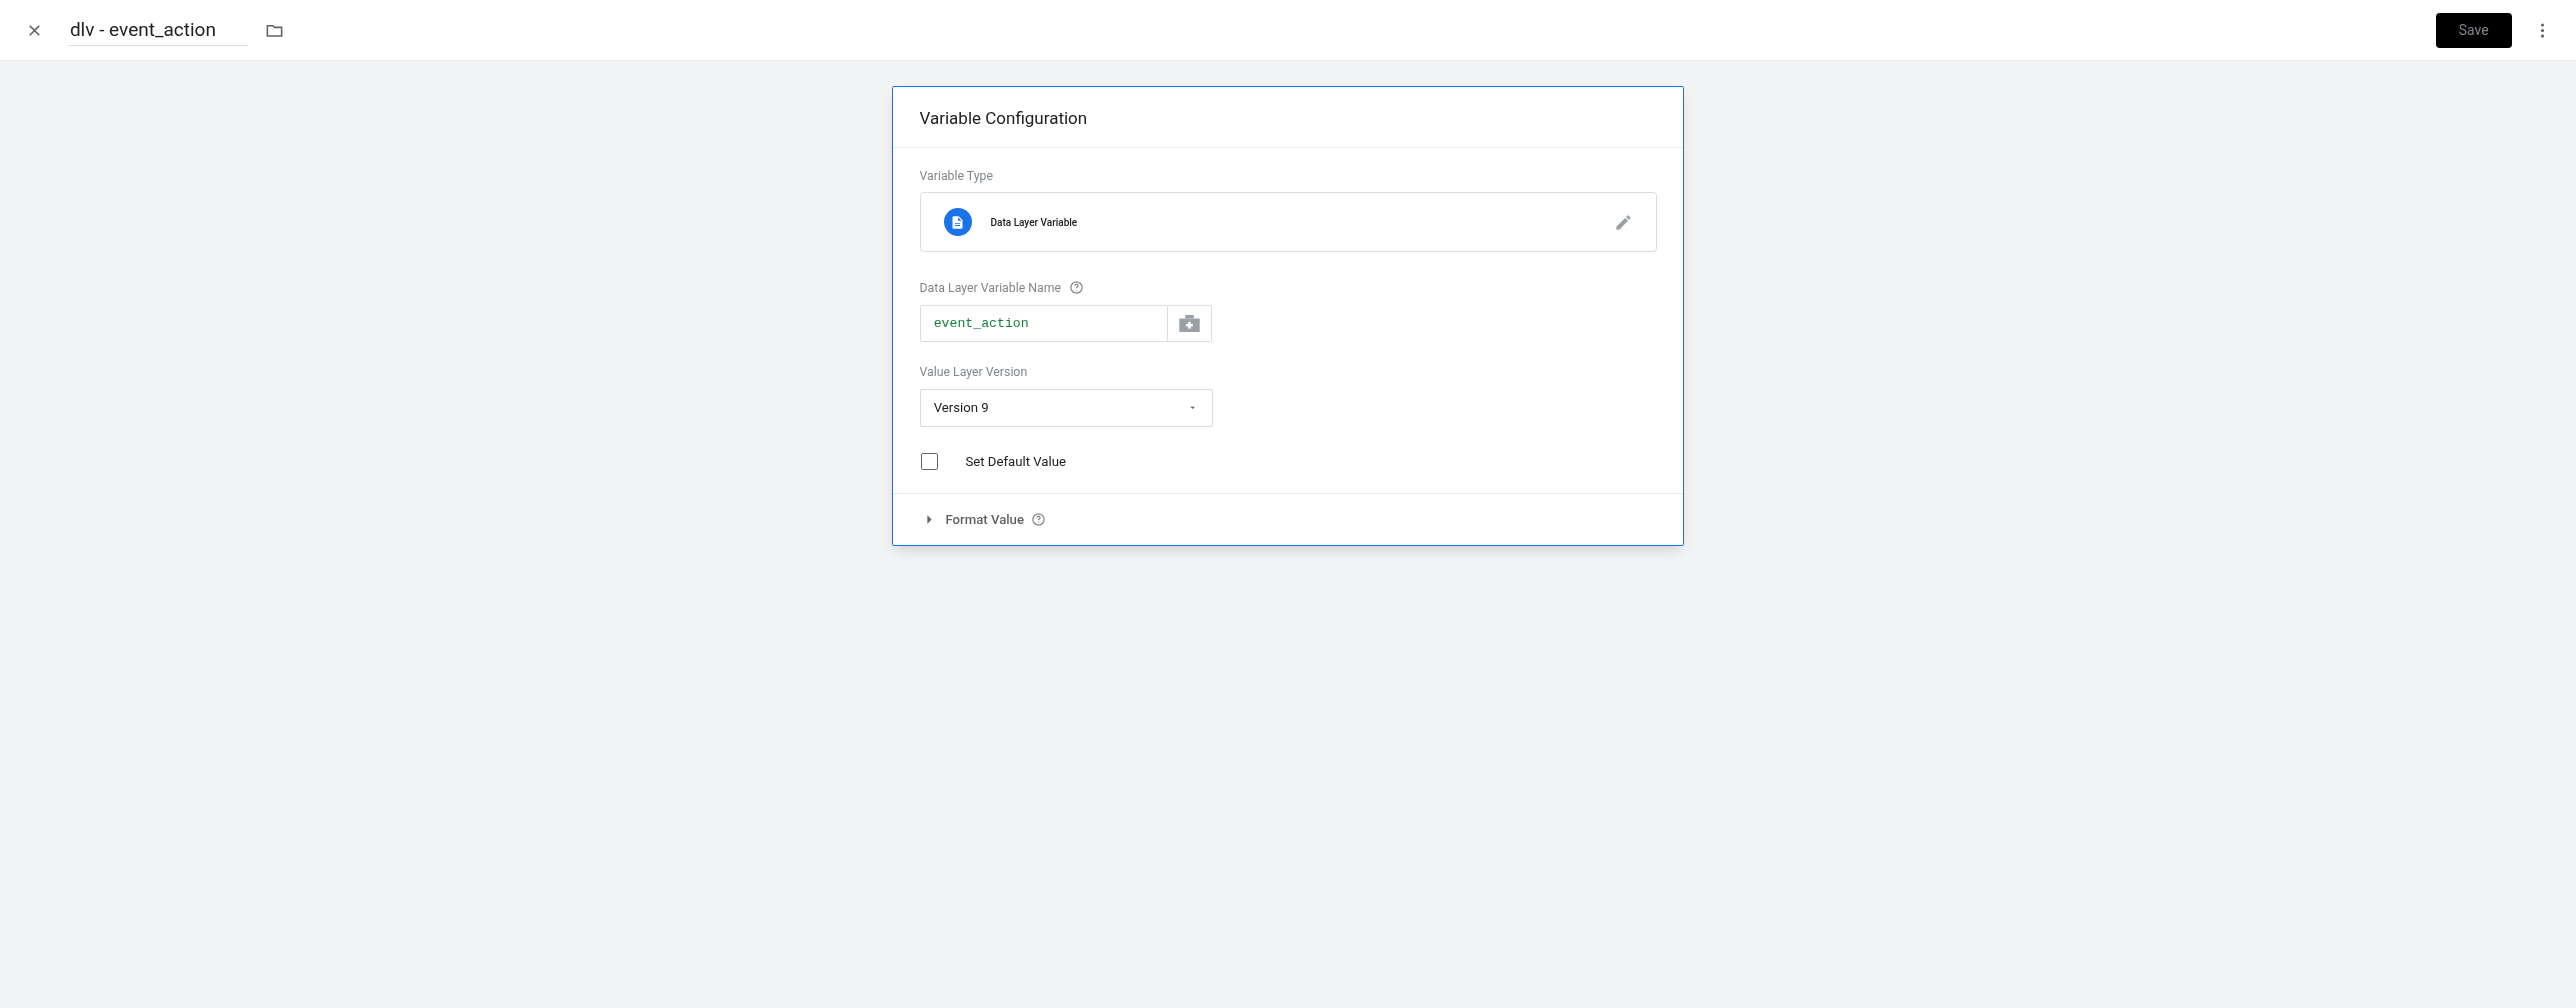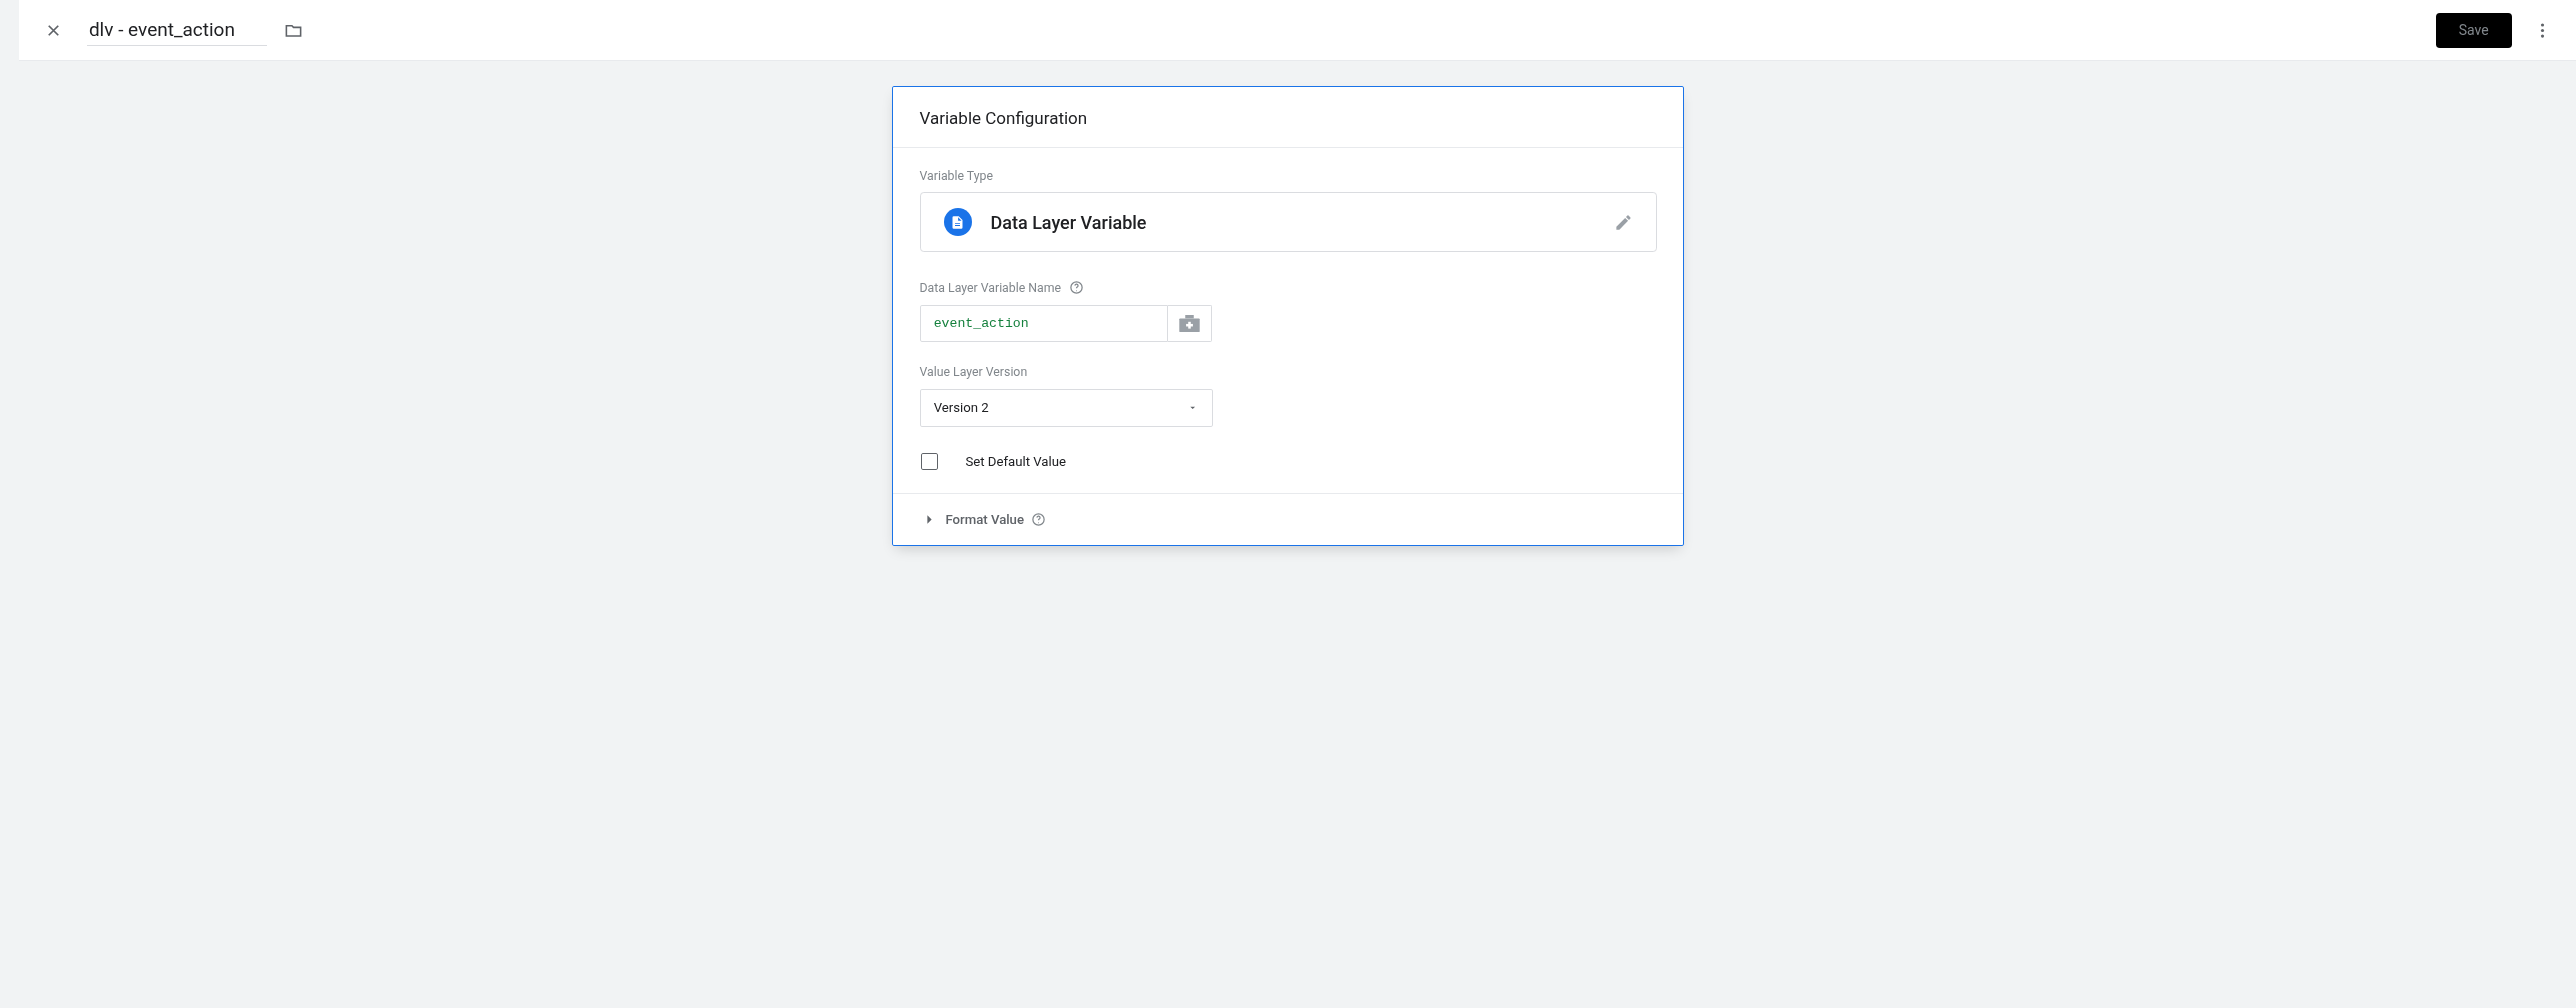--- a/index.html
+++ b/index.html
@@ -9,21 +9,20 @@
     color: #202124;
     font-size: 13.2px;
   }
   .topbar {
     background: #fff;
     height: 61px;
     display: flex;
     align-items: center;
     padding: 0 15px;
     border-bottom: 0.9px solid #e8eaed;
-    margin-left: 19px;
   }
   .close-btn {
     width: 38px; height: 38px;
     display: flex; align-items: center; justify-content: center;
     border-radius: 50%;
     cursor: pointer;
     color: #5f6368;
   }
   .title-input {
     margin-left: 15px;
@@ -105,21 +104,21 @@
   }
   .type-icon {
     width: 28px; height: 28px;
     background: #1a73e8;
     border-radius: 50%;
     display:flex; align-items:center; justify-content:center;
     color:#fff;
     flex-shrink:0;
   }
   .type-name {
-    font-size: 18px;
+    font-size: 10px;
     font-weight: 500;
     color: #202124;
     flex: 1;
   }
   .edit-icon {
     color: #9aa0a6;
     width:19px; height:19px;
   }
   .input-row { display:flex; margin-bottom: 23px; }
   .text-input {
@@ -234,21 +233,21 @@
               <rect x="0" y="4" width="24" height="16" rx="1"></rect>
               <rect x="7" y="0" width="10" height="4"></rect>
               <rect x="10.5" y="8" width="3" height="8" fill="#fff"></rect>
               <rect x="8" y="10.5" width="8" height="3" fill="#fff"></rect>
             </svg>
         </div>
       </div>
 
       <div class="field-label">Value Layer Version</div>
       <div class="select-box">
-        <span>Version 2</span>
+        <span>Version 9</span>
         <svg class="dropdown-arrow" width="11.4" height="11.4" viewBox="0 0 24 24" fill="currentColor">
             <path d="M7 10l5 5 5-5z"></path>
           </svg>
       </div>
 
       <div class="checkbox-row">
         <div class="checkbox"></div>
         <span class="checkbox-label">Set Default Value</span>
       </div>
 

